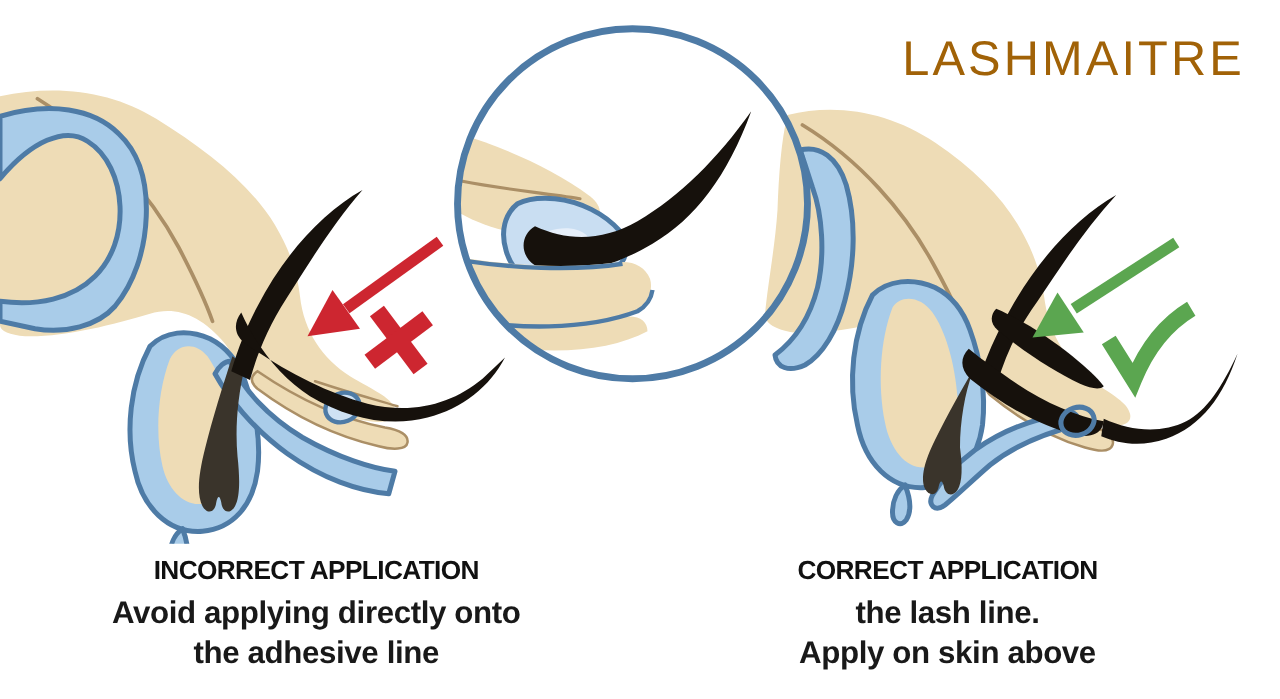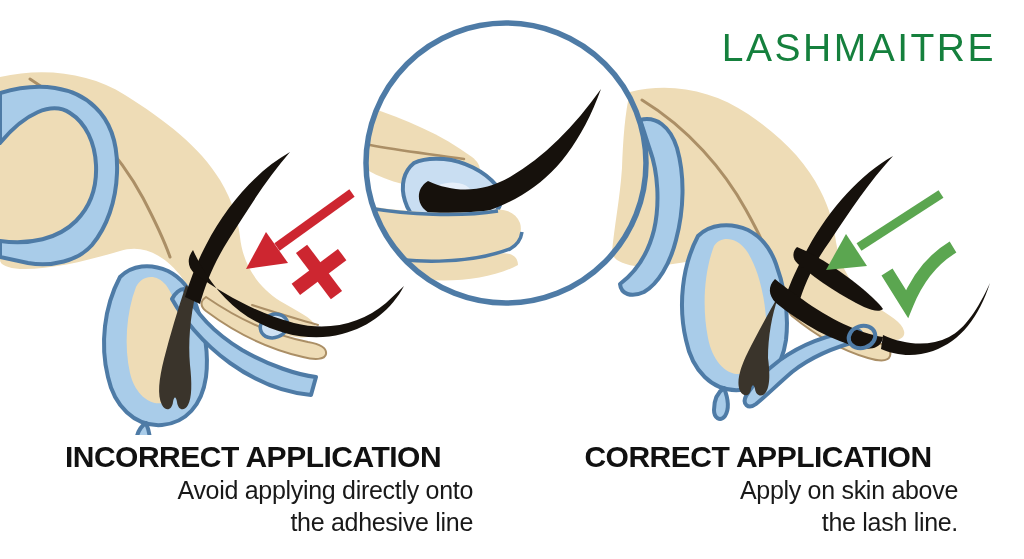--- a/index.html
+++ b/index.html
@@ -1,23 +1,23 @@
 <!DOCTYPE html>
 <html><head>
 <meta charset="utf-8">
 <style>
   html,body{margin:0;padding:0;background:#ffffff;}
   .stage{position:relative;width:1024px;height:559px;background:#ffffff;overflow:hidden;
          font-family:"Liberation Sans", sans-serif;}
   .stage svg{position:absolute;}
   .brand{position:absolute;top:26px;right:28px;font-size:39px;font-weight:400;
-         letter-spacing:2.5px;color:#15803d;}
+         letter-spacing:2.5px;color:#a16207;}
   .caption{position:absolute;text-align:center;color:#191919;}
-  .caption .hd{font-size:30px;font-weight:700;color:#111111;letter-spacing:-0.5px;line-height:34px;}
-  .caption .ln{font-size:25px;font-weight:400;line-height:32px;letter-spacing:-0.3px;text-align:right;}
+  .caption .hd{font-size:21px;font-weight:700;color:#111111;letter-spacing:-0.5px;line-height:34px;}
+  .caption .ln{font-size:25px;font-weight:700;line-height:32px;letter-spacing:-0.3px;}
   .cap-left{left:33px;top:440px;width:440px;}
   .cap-right{left:558px;top:440px;width:400px;}
   
   .tan{fill:#eedcb6;}
   .tanln{stroke:#ab8f66;fill:none;stroke-linecap:round;}
   .blu{fill:#a9cce9;stroke:#4e7ba6;stroke-width:4;stroke-linejoin:round;}
   .lash{fill:#16110c;}
   .bulb{fill:#3a342b;}
   .ring{stroke:#4e7ba6;}
 </style>
@@ -130,17 +130,17 @@
   <div class="brand">LASHMAITRE</div>
 
   <div class="caption cap-left">
     <div class="hd">INCORRECT APPLICATION</div>
     <div class="ln">Avoid applying directly onto</div>
     <div class="ln">the adhesive line</div>
   </div>
 
   <div class="caption cap-right">
     <div class="hd">CORRECT APPLICATION</div>
+    <div class="ln">the lash line.</div>
     <div class="ln">Apply on skin above</div>
-    <div class="ln">the lash line.</div>
   </div>
 
 </div>
 
 </body></html>

